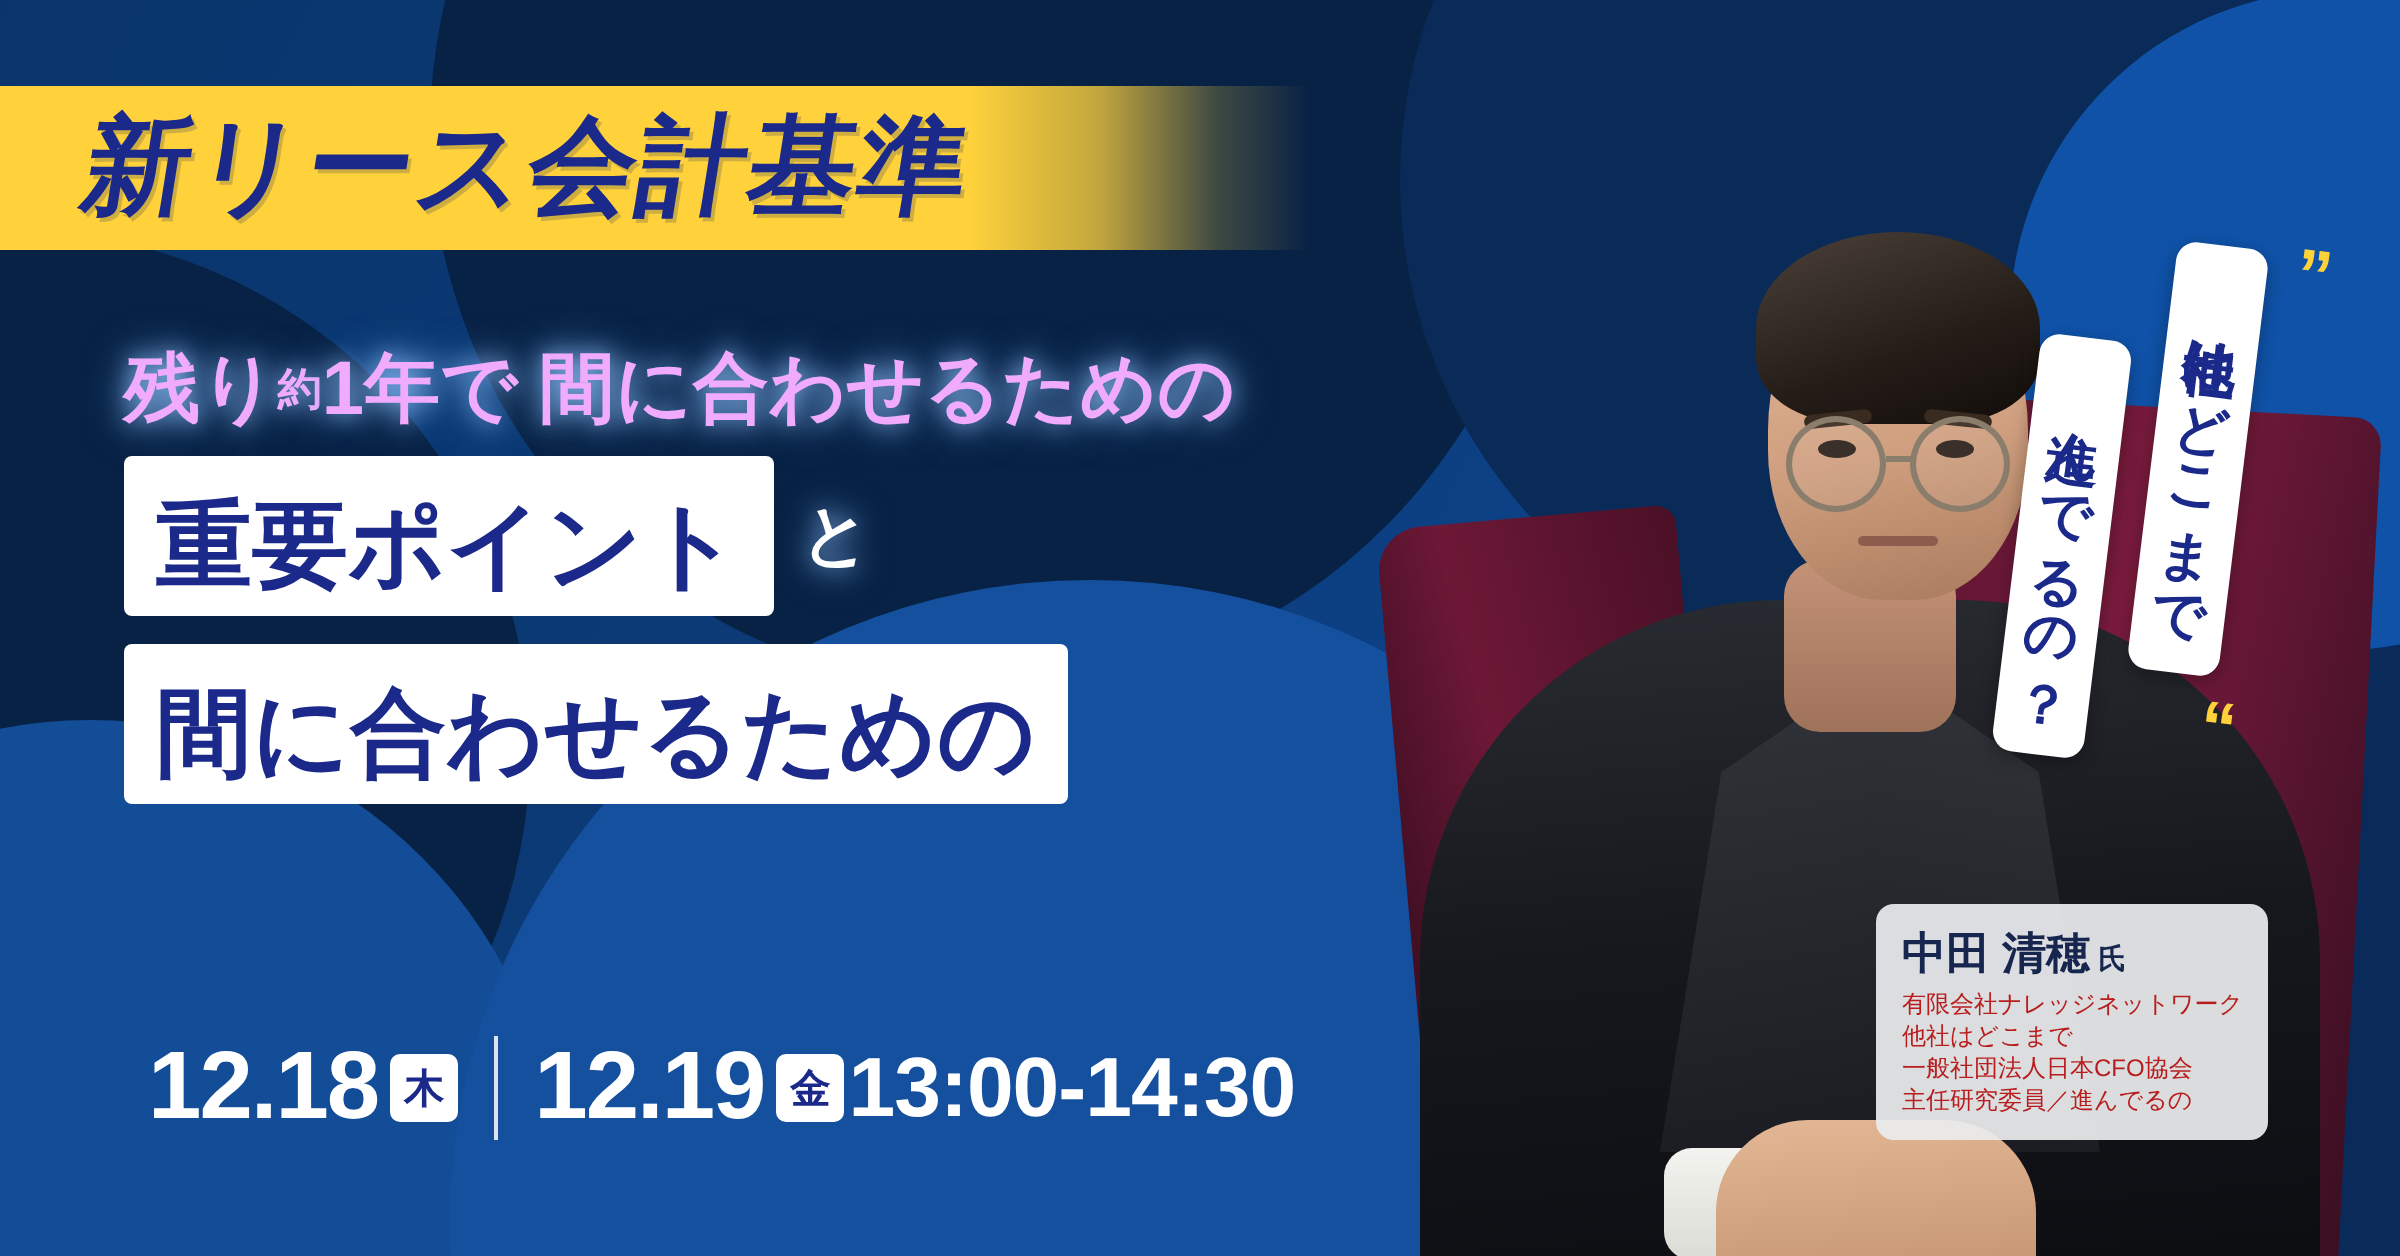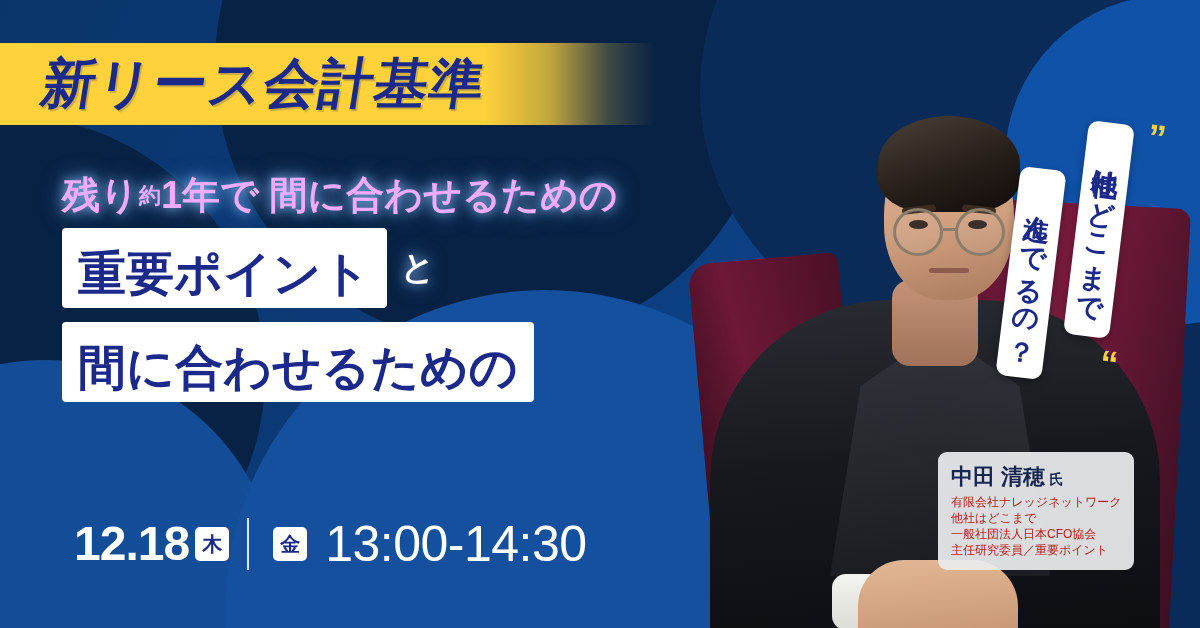--- a/index.html
+++ b/index.html
@@ -126,21 +126,21 @@
     width:34px; height:34px;
     background:#ffffff; color:#1b2a8a;
     border-radius:5px;
     font-size:20px; font-weight:bold;
     margin-left:6px;
   }
   .date-sep{
     width:2px; height:52px; background:rgba(255,255,255,.85);
     margin:0 18px;
   }
-  .time-text{ font-size:50px; font-weight:normal; margin-left:18px; letter-spacing:-0.5px; line-height:1; }
+  .time-text{ font-size:42px; font-weight:bold; margin-left:2px; letter-spacing:-0.5px; line-height:1; }
 
   
   .photo{
     position:absolute; right:0; bottom:0;
     width:520px; height:560px;
     overflow:hidden;
   }
   .ph-chair{
     position:absolute; left:270px; top:135px;
     width:230px; height:430px;
@@ -361,34 +361,35 @@
         <div class="kw-text">間に合わせるための</div>
       </div>
     </div>
   </div>
 
 
   <div class="date-row">
     <span class="date-num">12.18</span>
     <span class="day-badge">木</span>
     <span class="date-sep"></span>
+    <span class="date-num">12.19</span>
     <span class="day-badge">金</span>
     <span class="time-text">13:00-14:30</span>
   </div>
 
   <div class="bubble">
     <div class="bub-panel bub-a">他社はどこまで</div>
     <div class="bub-panel bub-b">進んでるの？</div>
     <div class="quote close">”</div>
     <div class="quote open">“</div>
   </div>
 
   <div class="speaker">
     <div class="sp-name"><span>中田 清穂</span><span class="suffix">氏</span></div>
     <div class="sp-lines">
       <div class="sp-line">有限会社ナレッジネットワーク</div>
       <div class="sp-line">他社はどこまで</div>
       <div class="sp-line">一般社団法人日本CFO協会</div>
-      <div class="sp-line">主任研究委員／重要ポイント</div>
+      <div class="sp-line">主任研究委員／進んでるの</div>
     </div>
   </div>
 
 </div>
 
 </body></html>

